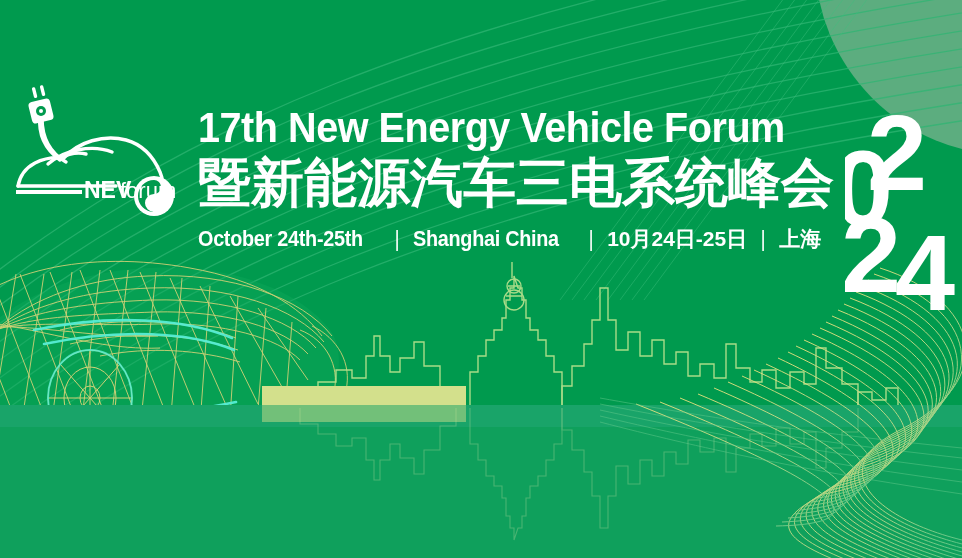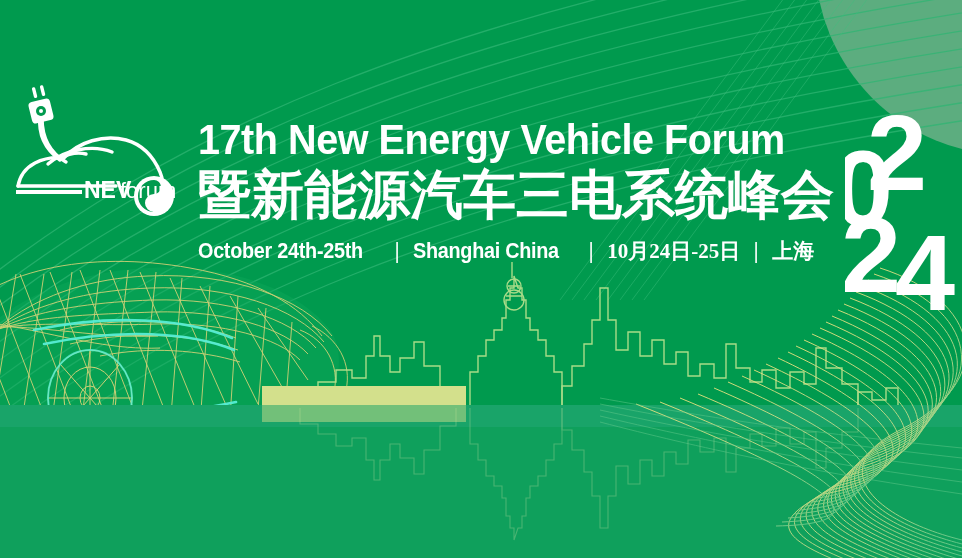--- a/index.html
+++ b/index.html
@@ -13,21 +13,21 @@
   }
   .svgfull{position:absolute;left:0;top:0;width:962px;height:558px;display:block;}
 
   
   .logo{
     position:absolute;left:8px;top:78px;width:180px;height:140px;
   }
 
   
   .titleblock{
-    position:absolute;left:198px;top:116px;width:660px;
+    position:absolute;left:198px;top:104px;width:660px;
   }
   .t-en{
     font-family:"Liberation Sans", sans-serif;
     font-weight:bold;
     font-size:43px;
     line-height:46px;
     letter-spacing:-0.5px;
     color:#ffffff;
     transform:scaleX(0.92);
     transform-origin:left center;
@@ -54,21 +54,21 @@
   }
   .t-date .seg-en{
     font-family:"Liberation Sans", sans-serif;
     font-weight:bold;
     letter-spacing:-0.3px;
     transform:scaleX(0.9);
     display:inline-block;
     transform-origin:left center;
   }
   .t-date .seg-cn{
-    font-family:Liberation Serif, serif;
+    font-family:Liberation Sans, sans-serif;
     font-weight:bold;
     font-size:21px;
     margin-top:12px;
   }
   .t-date .bar{
     font-weight:300;
     padding:0 7px;
     opacity:.9;
     font-family:"Liberation Sans", sans-serif;
   }

